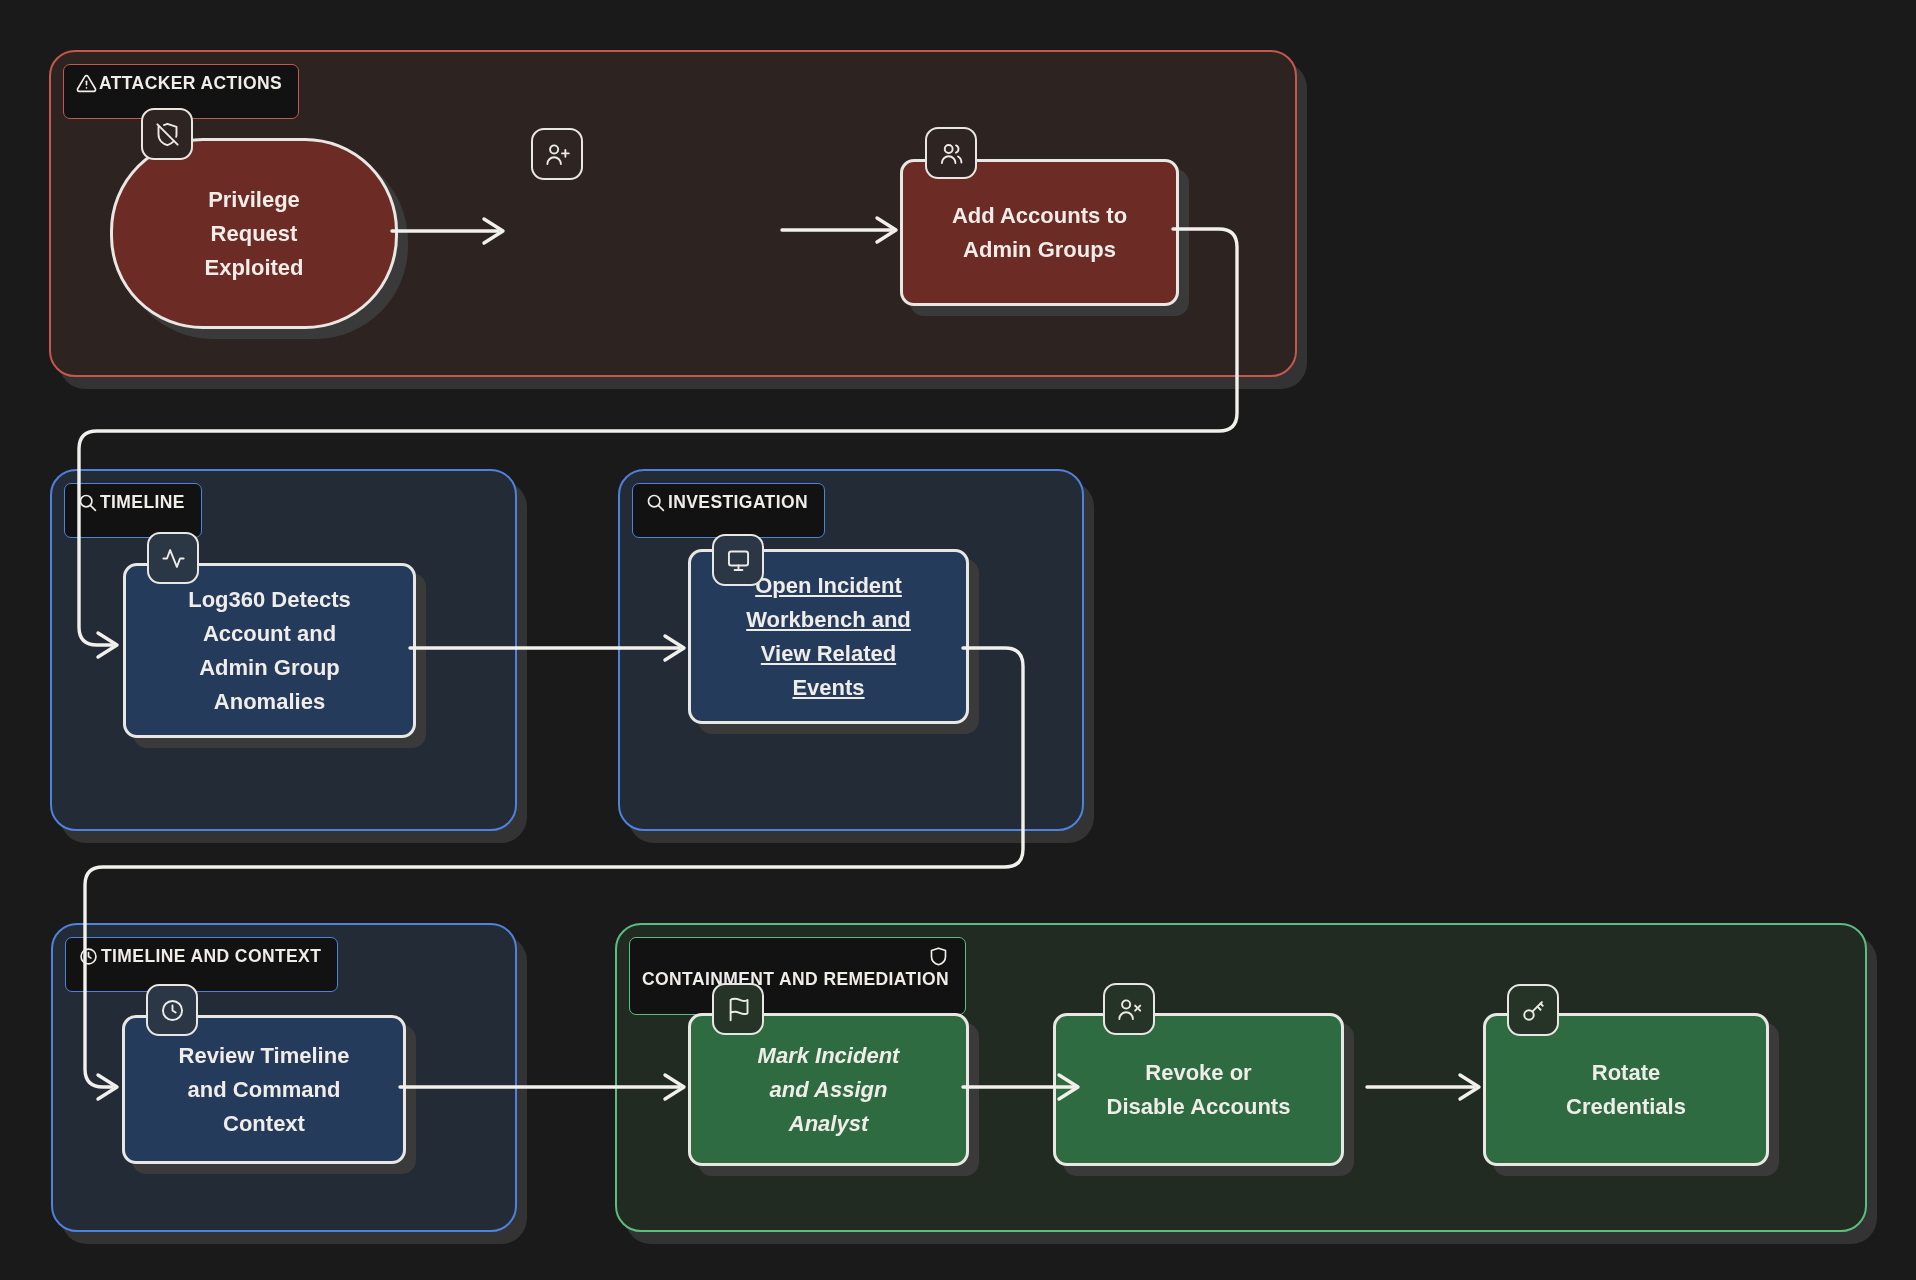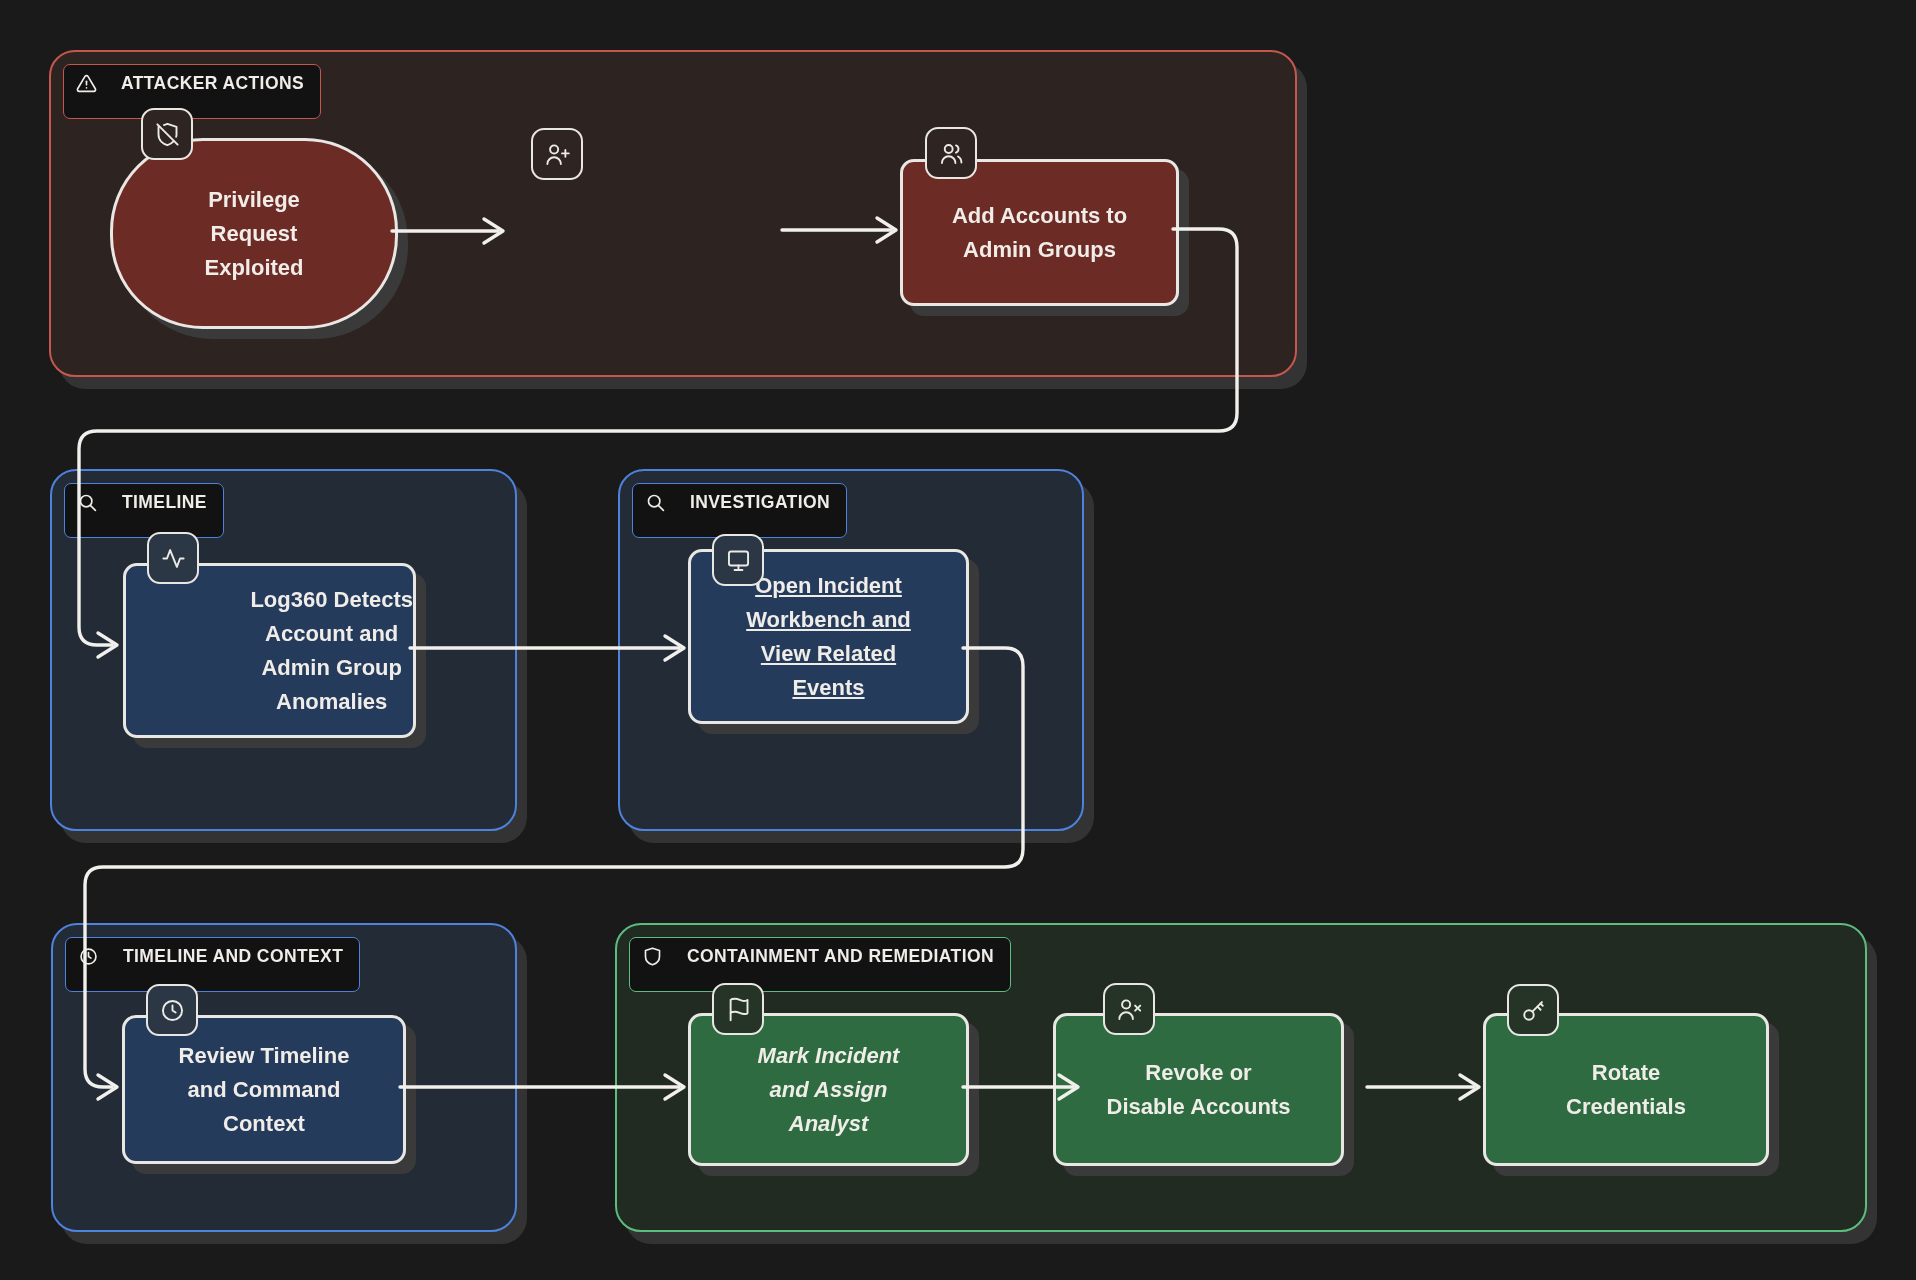--- a/index.html
+++ b/index.html
@@ -7,40 +7,40 @@
          font-family:"Liberation Sans", sans-serif;}
 
   
   .section{position:absolute;border-radius:26px;border:2.5px solid;box-shadow:10px 12px 0 0 #333333;}
   #sec-attacker   {left:49px; top:50px;  width:1244px;height:323px;background:#2d2422;border-color:#c5574d;}
   #sec-detection  {left:50px; top:469px; width:463px; height:358px;background:#232b37;border-color:#4d82dd;}
   #sec-invest     {left:618px;top:469px; width:462px; height:358px;background:#232b37;border-color:#4d82dd;}
   #sec-timeline   {left:51px; top:923px; width:462px; height:305px;background:#232b37;border-color:#4d82dd;}
   #sec-contain    {left:615px;top:923px; width:1248px;height:305px;background:#212b22;border-color:#5cbd7e;}
 
-  .sec-label{position:absolute;left:12px;top:12px;display:inline-flex;align-items:flex-end;gap:24px;
+  .sec-label{position:absolute;left:12px;top:12px;display:inline-flex;align-items:flex-end;gap:2px;
              background:#121212;border:1.5px solid;border-radius:7px;padding:8px 16px 24px 12px;
              color:#f0ede9;font-size:17.5px;font-weight:700;letter-spacing:.4px;white-space:nowrap;}
   #sec-attacker .sec-label{border-color:#c5574d;}
   #sec-detection .sec-label,#sec-invest .sec-label,#sec-timeline .sec-label{border-color:#4d82dd;}
-  #sec-contain .sec-label{border-color:#5cbd7e;}
+  #sec-contain .sec-label{border-color:#5cbd7e;flex-direction:column;}
   .sec-label svg{width:21px;height:21px;stroke:#f0ede9;fill:none;stroke-width:1.9;
                  stroke-linecap:round;stroke-linejoin:round;flex:0 0 auto;}
 
   
   .node{position:absolute;display:flex;align-items:center;justify-content:center;text-align:center;
         border:3px solid #e9e7e3;border-radius:14px;box-shadow:10px 10px 0 0 #3a3a3a;
         color:#f0ede9;font-size:22px;line-height:34px;font-weight:600;white-space:pre-line;z-index:30;}
   .node.red  {background:#6d2b26;}
   .node.blue {background:#253b5c;}
   .node.green{background:#2e6b40;}
   #n-privilege{left:110px;top:138px;width:282px;height:185px;border-radius:93px;}
   #n-create   {left:507px;top:158px;width:275px;height:140px;}
   #n-add      {left:900px;top:159px;width:273px;height:141px;}
-  #n-log360   {left:123px;top:563px;width:287px;height:169px;justify-content:flex-end;}
+  #n-log360   {left:123px;top:563px;width:287px;height:169px;}
   #n-open     {left:688px;top:549px;width:275px;height:169px;text-decoration:underline;}
   #n-review   {left:122px;top:1015px;width:278px;height:143px;}
   #n-mark     {left:688px;top:1013px;width:275px;height:147px;font-style:italic;}
   #n-revoke   {left:1053px;top:1013px;width:285px;height:147px;}
   #n-rotate   {left:1483px;top:1013px;width:280px;height:147px;}
 
   
   .badge{position:absolute;width:48px;height:48px;border:2.5px solid #e9e7e3;border-radius:13px;
          display:flex;align-items:center;justify-content:center;z-index:40;}
   .badge svg{width:27px;height:27px;stroke:#eceae6;fill:none;stroke-width:1.7;

